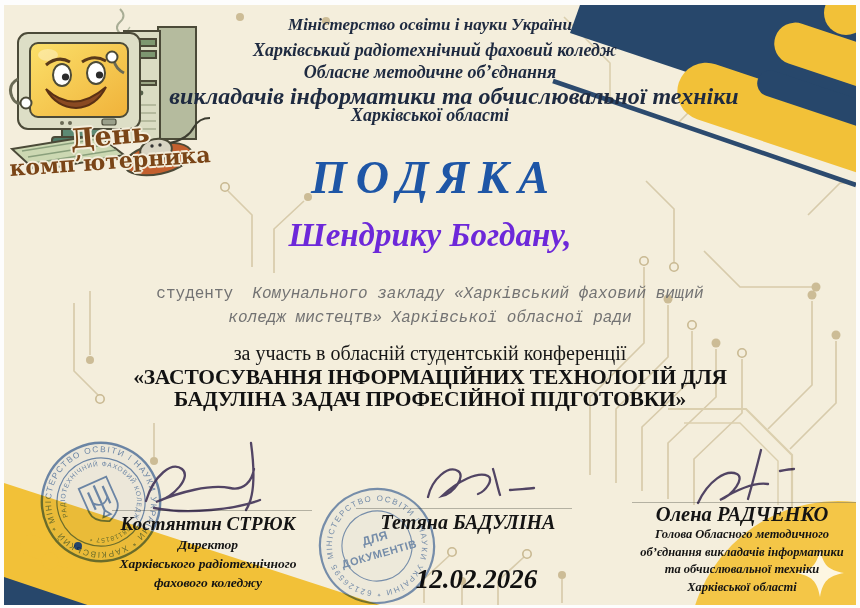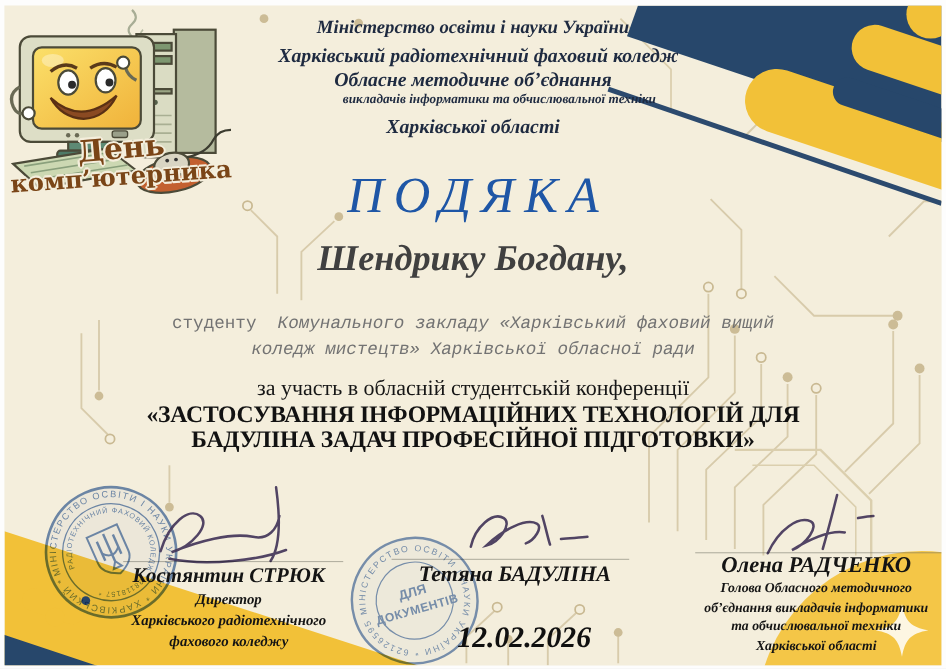--- a/index.html
+++ b/index.html
@@ -7,25 +7,25 @@
          font-family:"Liberation Serif","DejaVu Serif",serif;}
   #cert{position:absolute;left:4px;top:5px;right:4px;bottom:3px;background:#f4eedc;overflow:hidden;}
   .abs{position:absolute;}
   .ctr{left:0;right:0;text-align:center;}
   svg{display:block;}
   
   .hdr{font-style:italic;font-weight:bold;color:#1e2a40;}
   #hdr1{top:10px;font-size:17px;}
   #hdr2{top:35px;font-size:18px;margin-left:10px;}
   #hdr3{top:57px;font-size:18px;}
-  #hdr4{top:78px;font-size:12px;margin-left:48px;}
+  #hdr4{top:78px;font-size:24px;margin-left:48px;}
   #hdr5{top:100px;font-size:18px;}
-  #title{top:146px;font-size:46px;font-weight:normal;font-style:italic;color:#1e56a6;
+  #title{top:146px;font-size:46px;font-weight:bold;font-style:italic;color:#1e56a6;
          letter-spacing:9px;padding-left:9px;}
-  #recipient{top:212px;font-size:33px;font-weight:bold;font-style:italic;color:#404040;}
+  #recipient{top:212px;font-size:33px;font-weight:bold;font-style:italic;color:#6d28d9;}
   .para{font-size:16px;color:#737373;font-family:Liberation Mono, monospace;}
   #para1{top:280px;}
   #para2{top:304px;font-style:italic;}
   .it{font-style:italic;}
   #participation{top:337px;font-size:20px;color:#161616;}
   .conf{font-size:21.5px;font-weight:bold;color:#121212;letter-spacing:-0.2px;}
   #conf1{top:360px;}
   #conf2{top:382px;}
   
   .sigline{position:absolute;height:1px;background:rgba(115,115,104,.5);}

